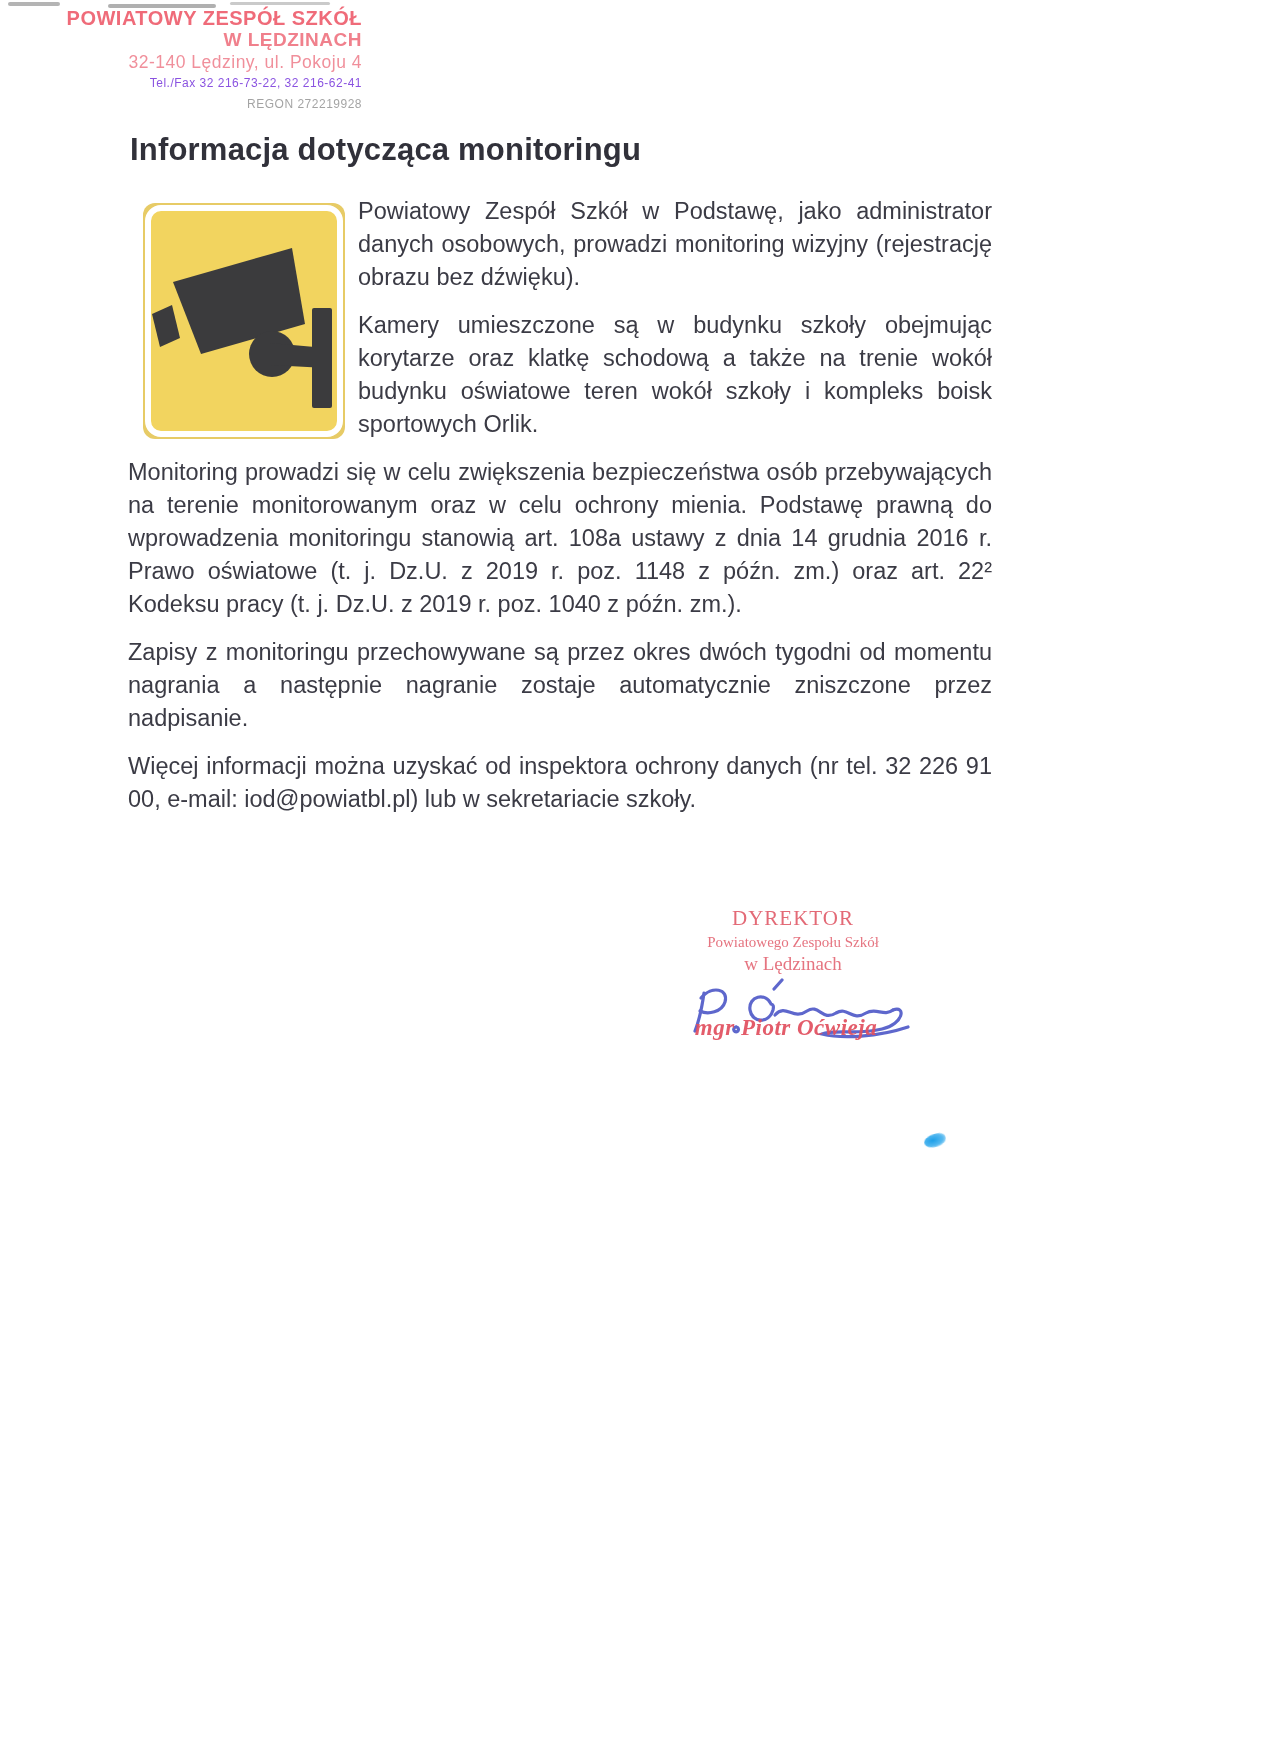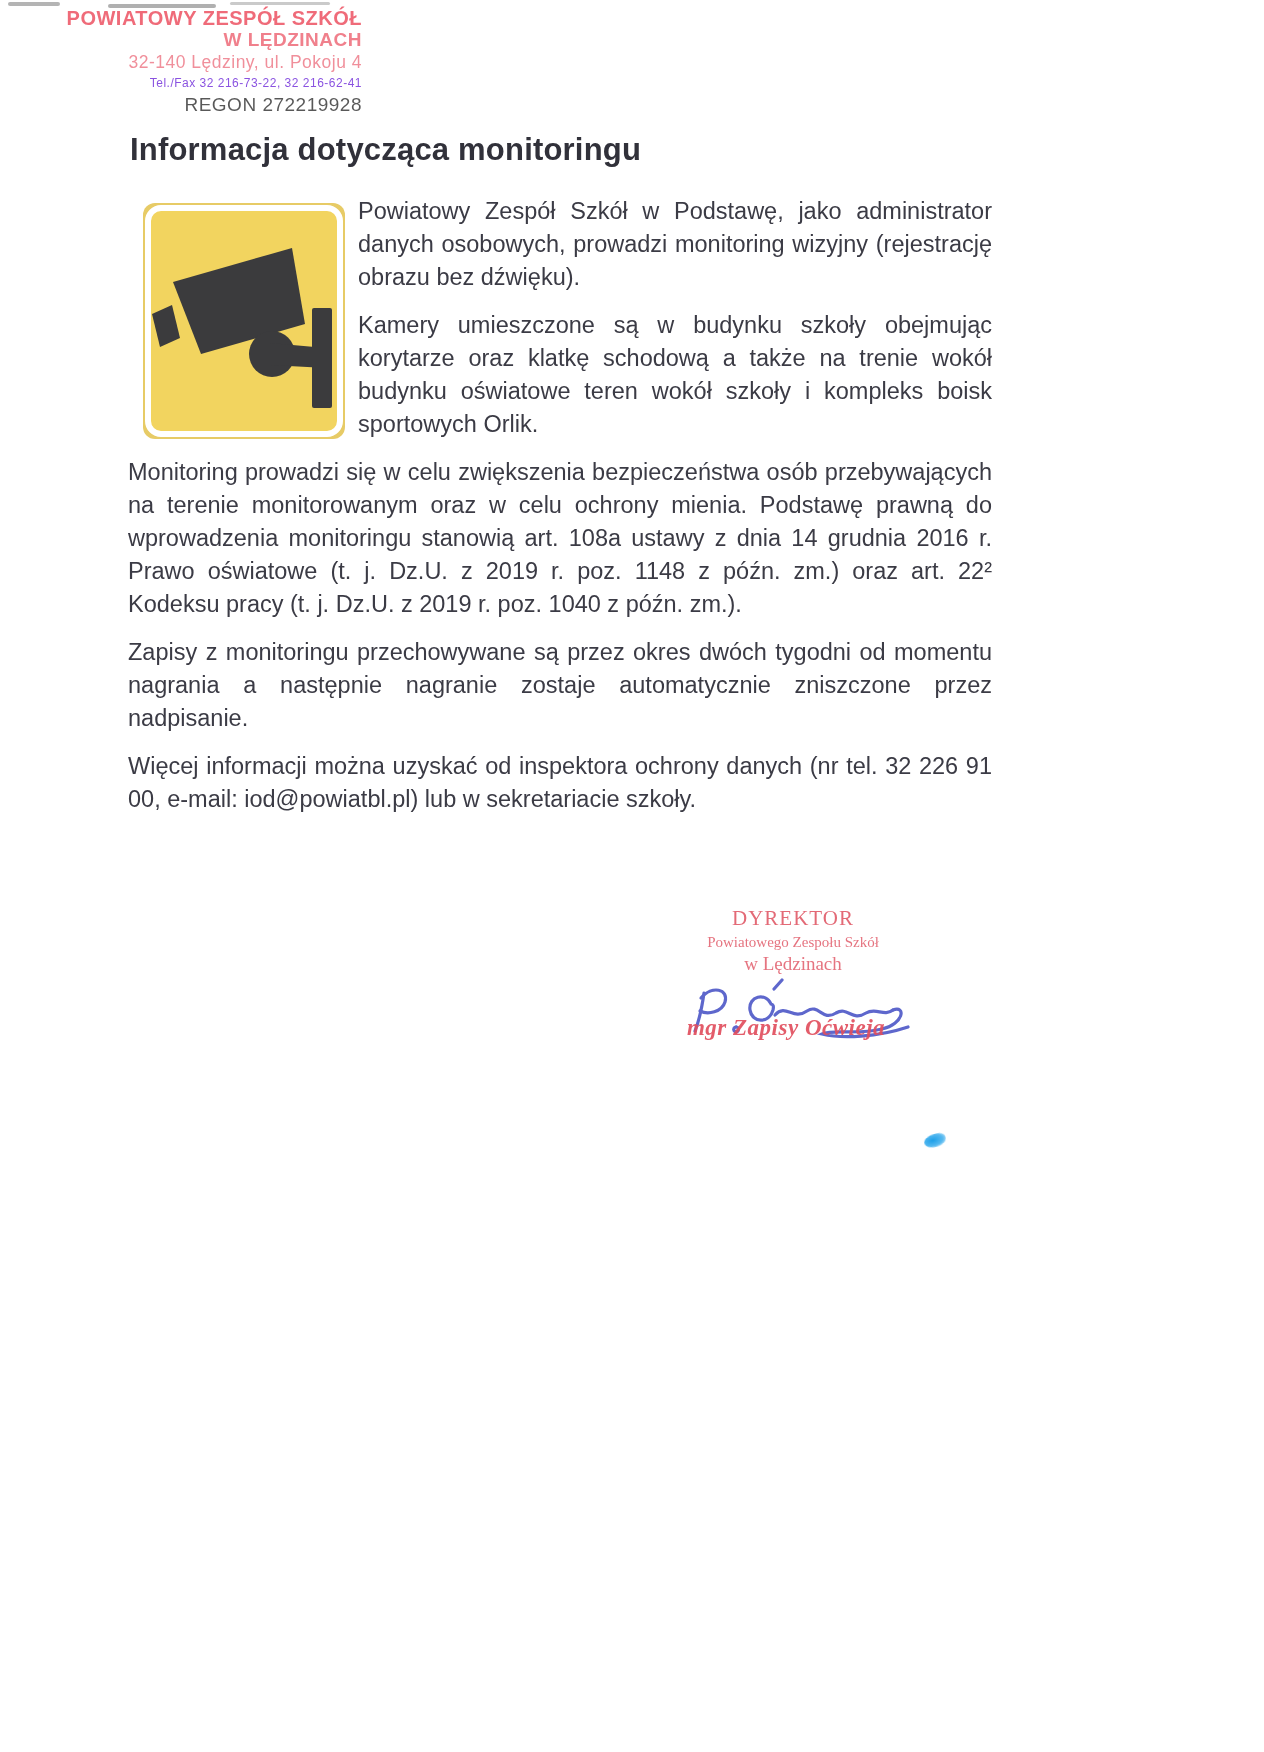--- a/index.html
+++ b/index.html
@@ -25,21 +25,21 @@
     left: 26px; top: 8px; width: 336px;
     text-align: right;
     line-height: 21px;
     user-select: none;
   }
   .stamp-top .s-line { display: block; letter-spacing: .5px; }
   .st1 { font-size: 20px; font-weight: bold; color: #ee5f6e; opacity: .92; }
   .st2 { font-size: 19px; font-weight: bold; color: #ee6a78; opacity: .85; }
   .st3 { font-size: 17.5px; color: #ee7c8a; opacity: .85; margin-top: 2px; }
   .st4 { font-size: 12px; color: #6d28d9; opacity: .8; }
-  .st5 { font-size: 19px; color: #000000; opacity: .65; }
+  .st5 { font-size: 12px; color: #737373; opacity: .65; }
 
   
   .content {
     position: absolute;
     left: 128px; top: 132px; width: 864px;
     color: #3b3b45;
   }
   .doc-title {
     font-size: 31px;
     font-weight: bold;
@@ -159,17 +159,17 @@
         <path d="M62,50 a2.4,2.4 0 1,0 0.2,0"></path>
 
         <path d="M97,27 C92,15 74,19 76,33 C78,46 95,47 99,33 C100,29 99,27 97,27"></path>
         <path d="M100,12 L108,3"></path>
 
         <path d="M101,38 C112,26 119,44 133,34 C145,26 148,45 162,36 C174,29 178,45 192,36 C202,30 210,40 219,33"></path>
 
         <path d="M219,33 C232,28 230,47 208,52 C184,58 160,52 148,57 C168,62 204,60 234,50"></path>
       </g>
     </svg>
-    <span class="sig-name">mgr Zapisy Oćwieja</span>
+    <span class="sig-name">mgr Piotr Oćwieja</span>
   </div>
 </div>
 
 <div class="ink-mark"></div>
 
 </body></html>

